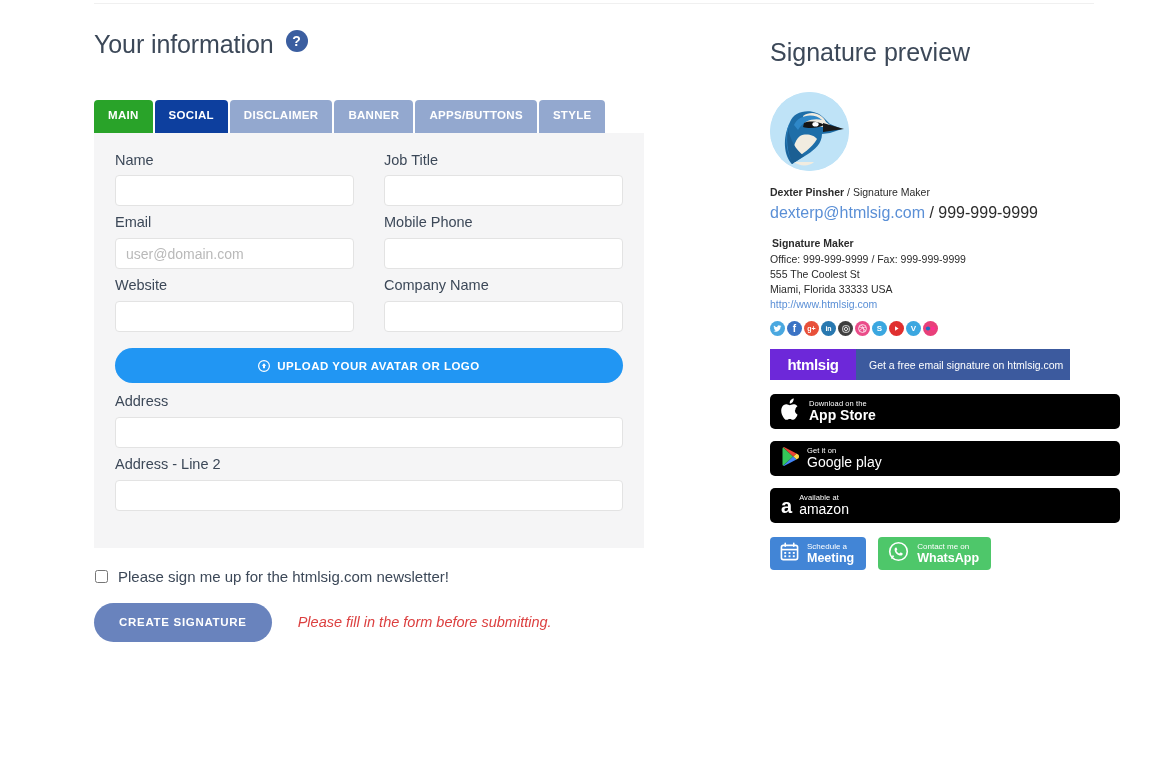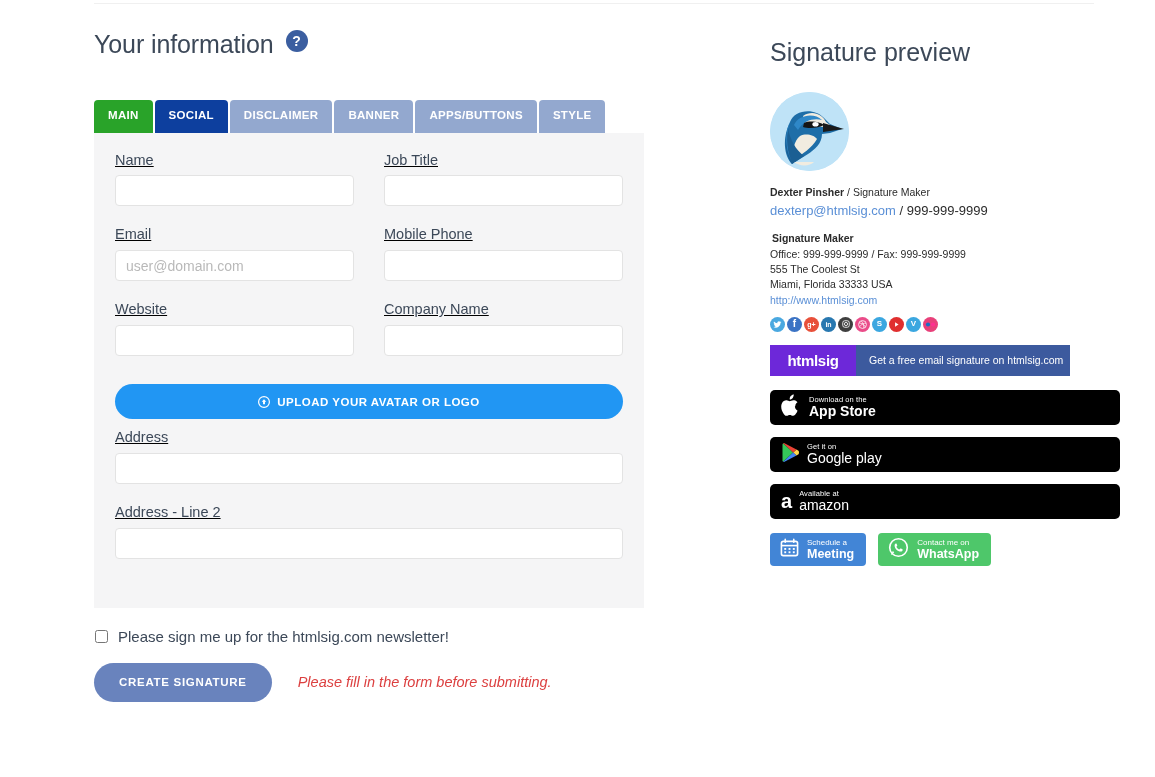--- a/index.html
+++ b/index.html
@@ -86,22 +86,21 @@
     background: #f5f5f6;
     padding: 18px 21px 30px 21px;
     width: 550px;
   }
   .field-row {
     display: flex;
     gap: 30px;
   }
   .field {
     flex: 1;
-    margin-bottom: 19px;
-    text-decoration: underline;
+    margin-bottom: 7px;
   }
   .field.full { width: 100%; }
   .field-label {
     font-size: 14.5px;
     color: #3c4858;
     margin-bottom: 6px;
     line-height: 1.3;
   }
   .field input {
     width: 100%;
@@ -214,21 +213,21 @@
     margin-top: 14px;
     font-family: "Liberation Sans", sans-serif;
   }
   .sig-line1 {
     font-size: 10.5px;
     color: #2b2b2b;
     line-height: 1.5;
   }
   .sig-line1 b { font-weight: bold; }
   .sig-line2 {
-    font-size: 13px;
+    font-size: 16px;
     line-height: 1.5;
     color: #2b2b2b;
   }
   .sig-link { color: #5a8fd6; }
   .sig-company {
     font-size: 10.5px;
     font-weight: bold;
     color: #2b2b2b;
     margin-top: 11px;
     line-height: 1.5;

